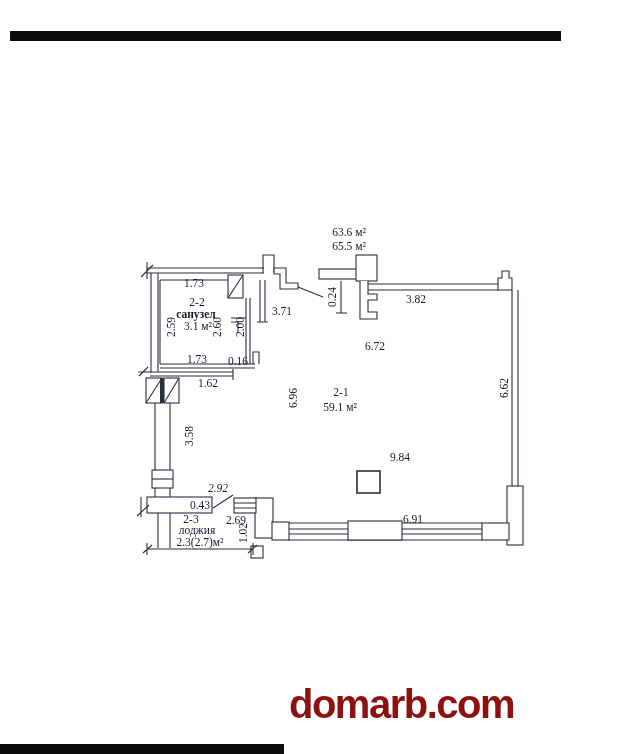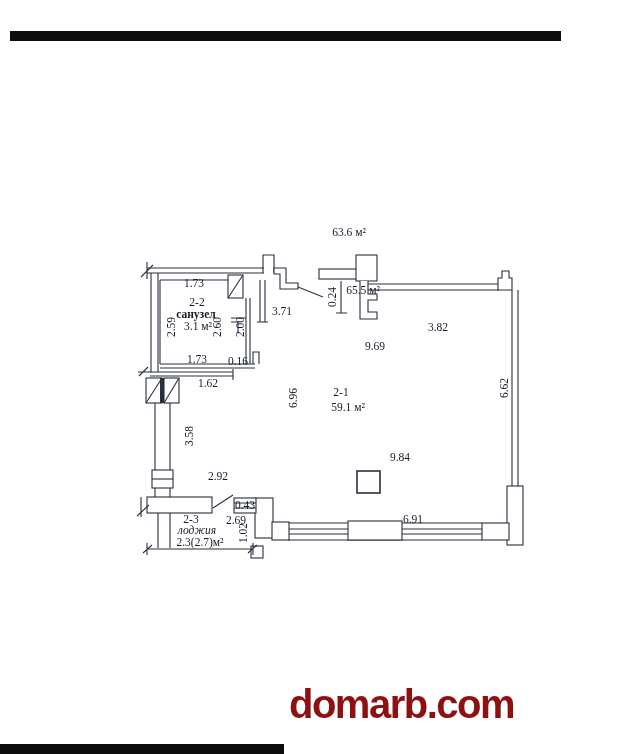--- a/index.html
+++ b/index.html
@@ -109,49 +109,49 @@
         <path d="M260 280 V322 M265 280 V322 M257 322 H268"></path>
       </g>
 
       <g>
         <rect x="357" y="471" width="23" height="22" stroke-width="1.6"></rect>
       </g>
     </g>
   </svg>
 
   <span class="lbl" style="left:349px;top:233px;">63.6 м²</span>
-  <span class="lbl" style="left:363px;top:247px;margin-top:44px;">65.5 м²</span>
+  <span class="lbl" style="left:349px;top:247px;">65.5 м²</span>
 
   <span class="lbl" style="left:194px;top:284px;">1.73</span>
   <span class="lbl" style="left:197px;top:303px;">2-2</span>
   <span class="lbl" style="left:196px;top:315px;font-weight:bold;">санузел</span>
   <span class="lbl" style="left:198px;top:327px;">3.1 м²</span>
   <span class="lbl v" style="left:172px;top:327px;">2.59</span>
   <span class="lbl v" style="left:218px;top:327px;">2.60</span>
   <span class="lbl v" style="left:241px;top:327px;">2.00</span>
   <span class="lbl" style="left:282px;top:312px;">3.71</span>
   <span class="lbl" style="left:197px;top:360px;">1.73</span>
   <span class="lbl" style="left:238px;top:362px;">0.16</span>
   <span class="lbl" style="left:208px;top:384px;">1.62</span>
 
   <span class="lbl v" style="left:333px;top:297px;">0.24</span>
-  <span class="lbl" style="left:438px;top:300px;margin-top:28px;">3.82</span>
-  <span class="lbl" style="left:375px;top:347px;">9.69</span>
+  <span class="lbl" style="left:416px;top:300px;">3.82</span>
+  <span class="lbl" style="left:375px;top:347px;">6.72</span>
   <span class="lbl v" style="left:505px;top:388px;">6.62</span>
 
   <span class="lbl v" style="left:294px;top:398px;">6.96</span>
   <span class="lbl" style="left:341px;top:393px;">2-1</span>
-  <span class="lbl" style="left:348px;top:408px;">59.1 м²</span>
+  <span class="lbl" style="left:340px;top:408px;">59.1 м²</span>
   <span class="lbl" style="left:400px;top:458px;">9.84</span>
   <span class="lbl" style="left:413px;top:514px;margin-top:6px;">6.91</span>
   <span class="lbl v" style="left:190px;top:436px;">3.58</span>
 
-  <span class="lbl" style="left:218px;top:477px;">2.92</span>
-  <span class="lbl" style="left:200px;top:506px;margin-left:45px;">0.43</span>
+  <span class="lbl" style="left:218px;top:489px;font-style:italic;">2.92</span>
+  <span class="lbl" style="left:200px;top:506px;">0.43</span>
   <span class="lbl" style="left:191px;top:520px;">2-3</span>
-  <span class="lbl" style="left:197px;top:531px;font-style:italic;">лоджия</span>
+  <span class="lbl" style="left:197px;top:531px;">лоджия</span>
   <span class="lbl" style="left:200px;top:543px;">2.3(2.7)м²</span>
   <span class="lbl" style="left:236px;top:521px;">2.69</span>
   <span class="lbl v" style="left:244px;top:533px;">1.02</span>
 
   <div class="wm">domarb.com</div>
 
 </div>
 
 </body></html>

